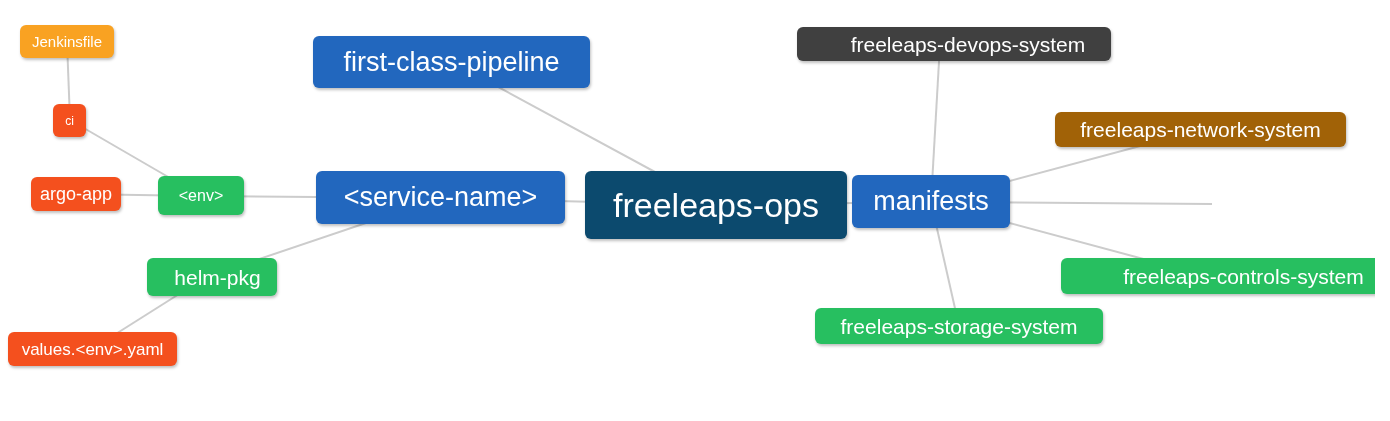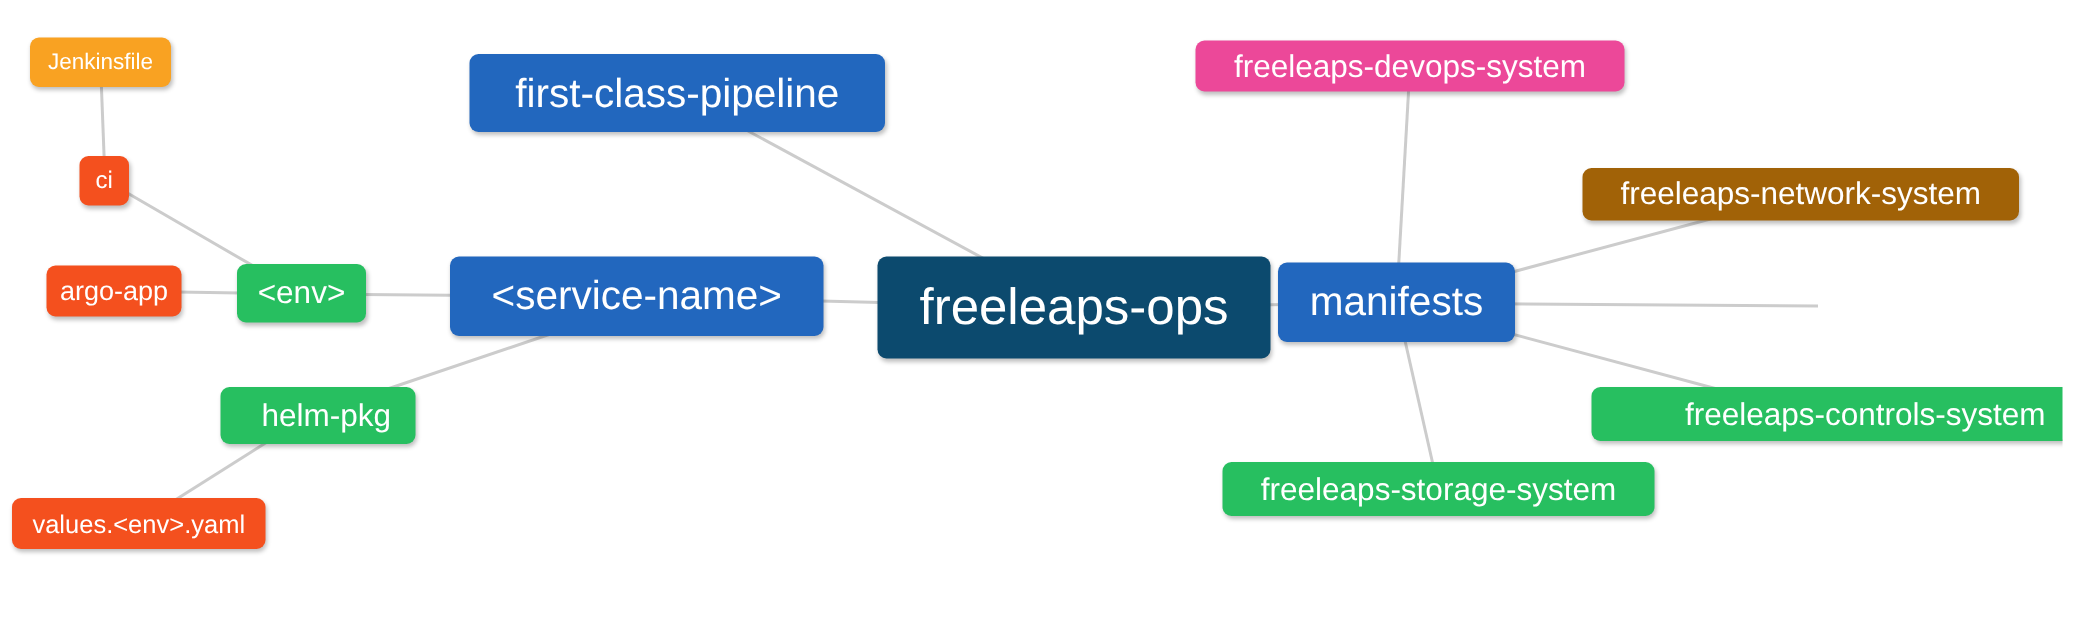--- a/index.html
+++ b/index.html
@@ -27,27 +27,27 @@
     justify-content: center;
     color: #ffffff;
     white-space: nowrap;
     border-radius: 6px;
     box-shadow: 1px 2px 3px rgba(0,0,0,0.25);
     cursor: pointer;
     line-height: 1;
   }
   
   #n-jenkinsfile   { left: 20px;   top: 25px;  width: 94px;  height: 33px; font-size: 15px; }
-  #n-ci            { left: 53px;   top: 104px; width: 33px;  height: 33px; font-size: 16px; }
+  #n-ci            { left: 53px;   top: 104px; width: 33px;  height: 33px; font-size: 12px; }
   #n-argo-app      { left: 31px;   top: 177px; width: 90px;  height: 34px; font-size: 18px; }
-  #n-env           { left: 158px;  top: 176px; width: 86px;  height: 39px; font-size: 21px; }
+  #n-env           { left: 158px;  top: 176px; width: 86px;  height: 39px; font-size: 16px; }
   #n-helm-pkg      { left: 147px;  top: 258px; width: 119px; height: 38px; font-size: 21px; padding-left: 11px; }
   #n-values        { left: 8px;    top: 332px; width: 169px; height: 34px; font-size: 17px; }
   #n-pipeline      { left: 313px;  top: 36px;  width: 277px; height: 52px; font-size: 27px; }
-  #n-service       { left: 300px;  top: 171px; width: 249px; height: 53px; font-size: 27px; }
+  #n-service       { left: 316px;  top: 171px; width: 249px; height: 53px; font-size: 27px; }
   #n-ops           { left: 585px;  top: 171px; width: 262px; height: 68px; font-size: 34px; }
   #n-manifests     { left: 852px;  top: 175px; width: 158px; height: 53px; font-size: 27px; }
   #n-devops        { left: 797px;  top: 27px;  width: 286px; height: 34px; font-size: 21px; }
   #n-network       { left: 1055px; top: 112px; width: 291px; height: 35px; font-size: 21px; }
   #n-monitoring    { left: 1050px; top: 186px; width: 325px; height: 36px; font-size: 21px; }
   #n-controls      { left: 1061px; top: 258px; width: 293px; height: 36px; font-size: 21px; }
   #n-storage       { left: 815px;  top: 308px; width: 288px; height: 36px; font-size: 21px; }
 </style>
 </head>
 <body>
@@ -74,18 +74,18 @@
   <div class="node" id="n-jenkinsfile" style="background: rgb(249, 162, 34);">Jenkinsfile</div>
   <div class="node" id="n-ci" style="background: rgb(244, 80, 30);">ci</div>
   <div class="node" id="n-argo-app" style="background: rgb(244, 80, 30);">argo-app</div>
   <div class="node" id="n-env" style="background: rgb(39, 191, 96);">&lt;env&gt;</div>
   <div class="node" id="n-helm-pkg" style="background: rgb(39, 191, 96);">helm-pkg</div>
   <div class="node" id="n-values" style="background: rgb(244, 80, 30);">values.&lt;env&gt;.yaml</div>
   <div class="node" id="n-pipeline" style="background: rgb(34, 103, 190);">first-class-pipeline</div>
   <div class="node" id="n-service" style="background: rgb(34, 103, 190);">&lt;service-name&gt;</div>
   <div class="node" id="n-ops" style="background: #0c4a6e;">freeleaps-ops</div>
   <div class="node" id="n-manifests" style="background: rgb(34, 103, 190);">manifests</div>
-  <div class="node" id="n-devops" style="background: #ec4899;">freeleaps-devops-system</div>
+  <div class="node" id="n-devops" style="background: #404040; padding-left: 28px;">freeleaps-devops-system</div>
   <div class="node" id="n-network" style="background: #a16207;">freeleaps-network-system</div>
   <div class="node" id="n-controls" style="background: rgb(39, 191, 96); padding-left: 36px;">freeleaps-controls-system</div>
   <div class="node" id="n-storage" style="background: rgb(39, 191, 96);">freeleaps-storage-system</div>
 
 </div>
 
 </body></html>

